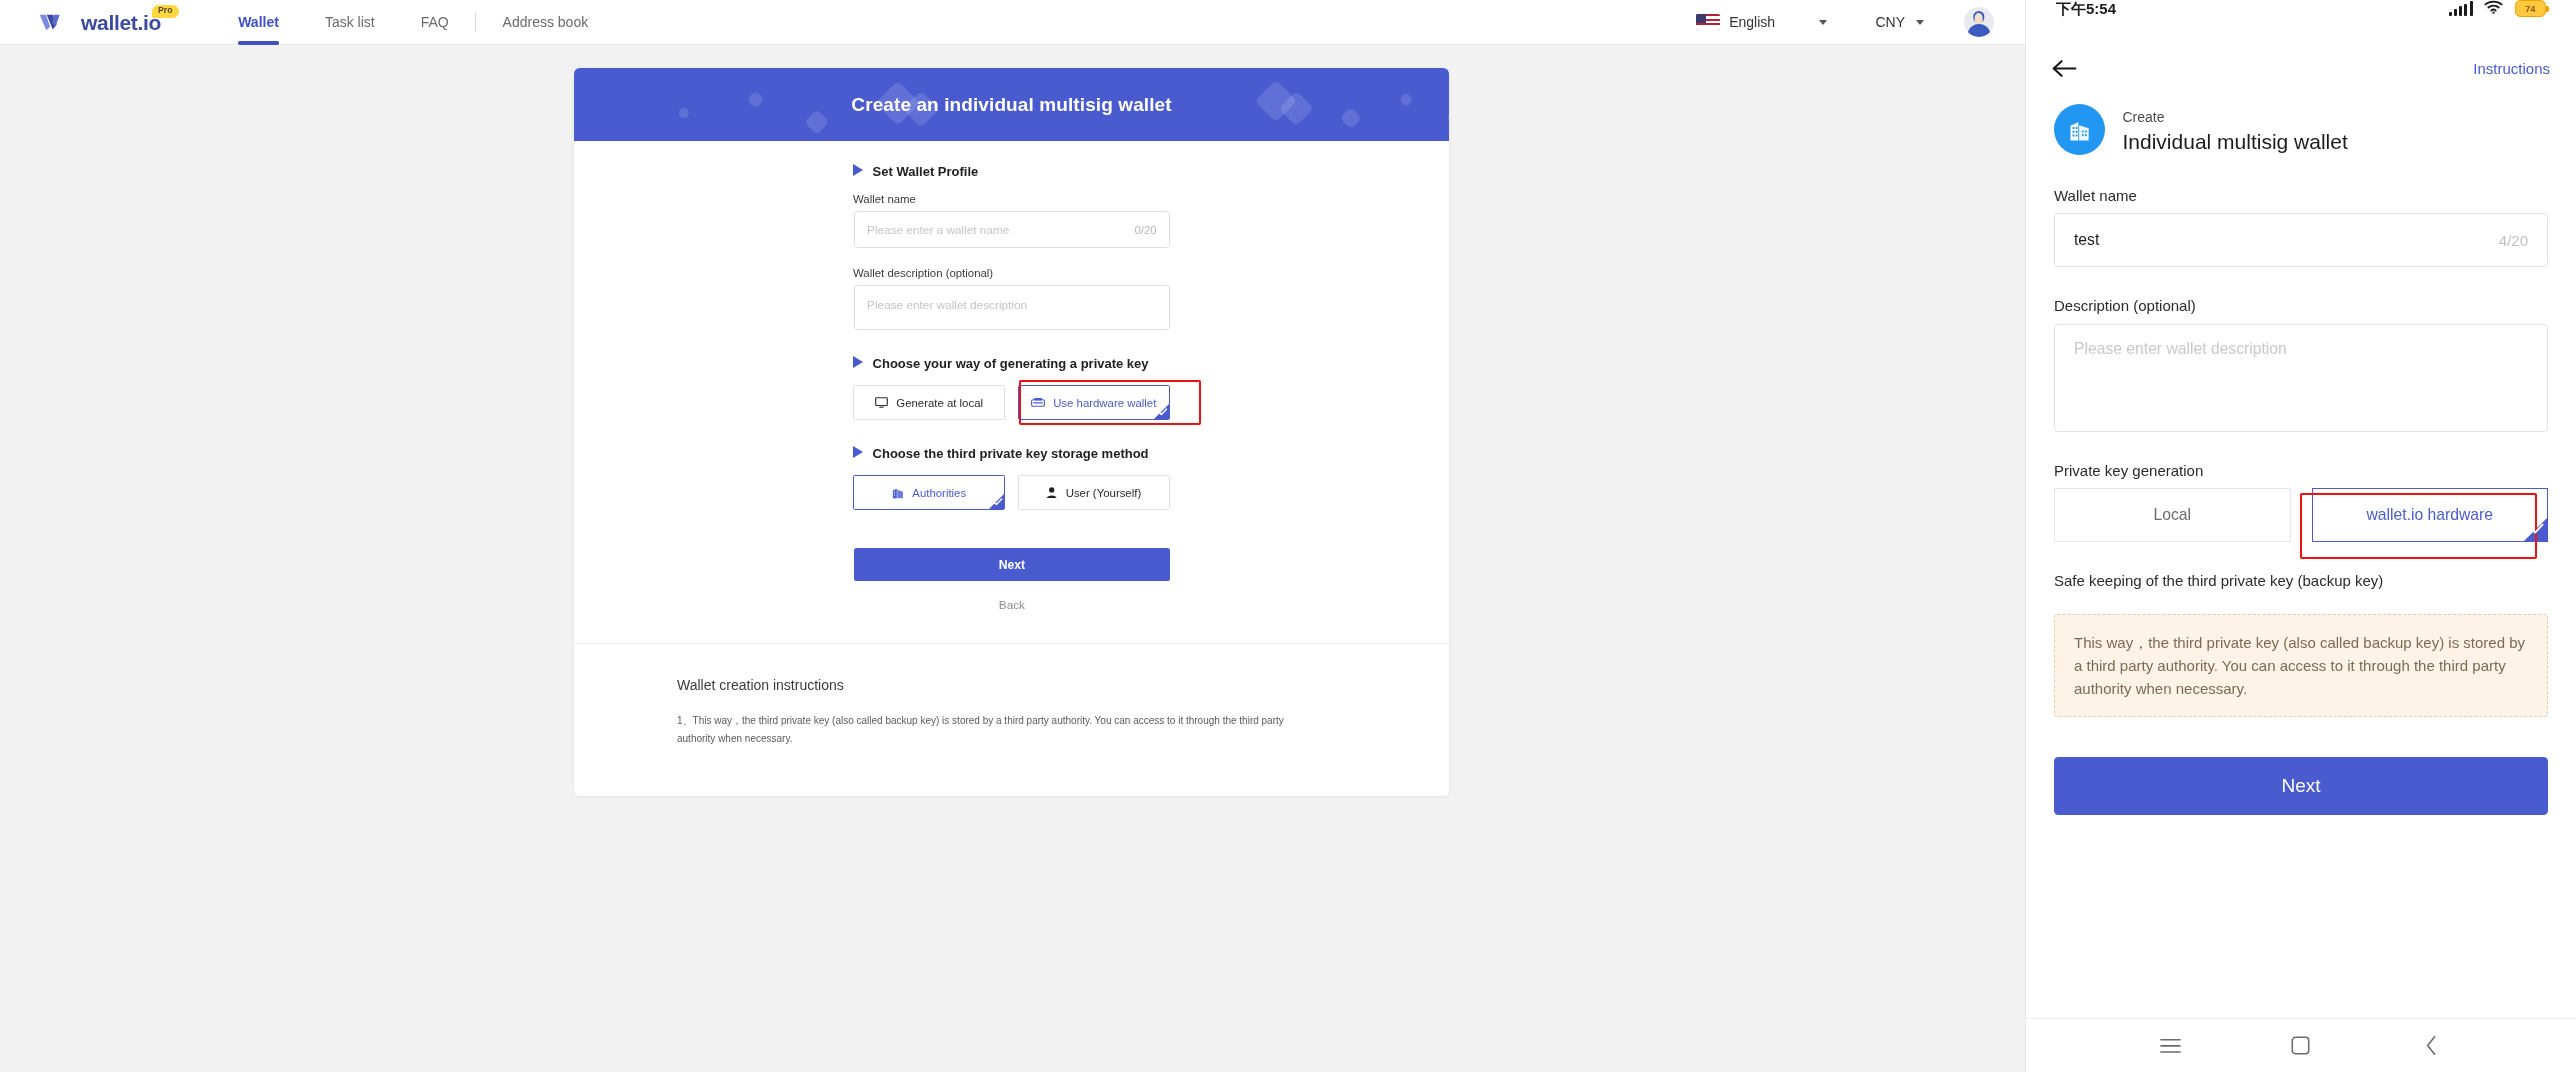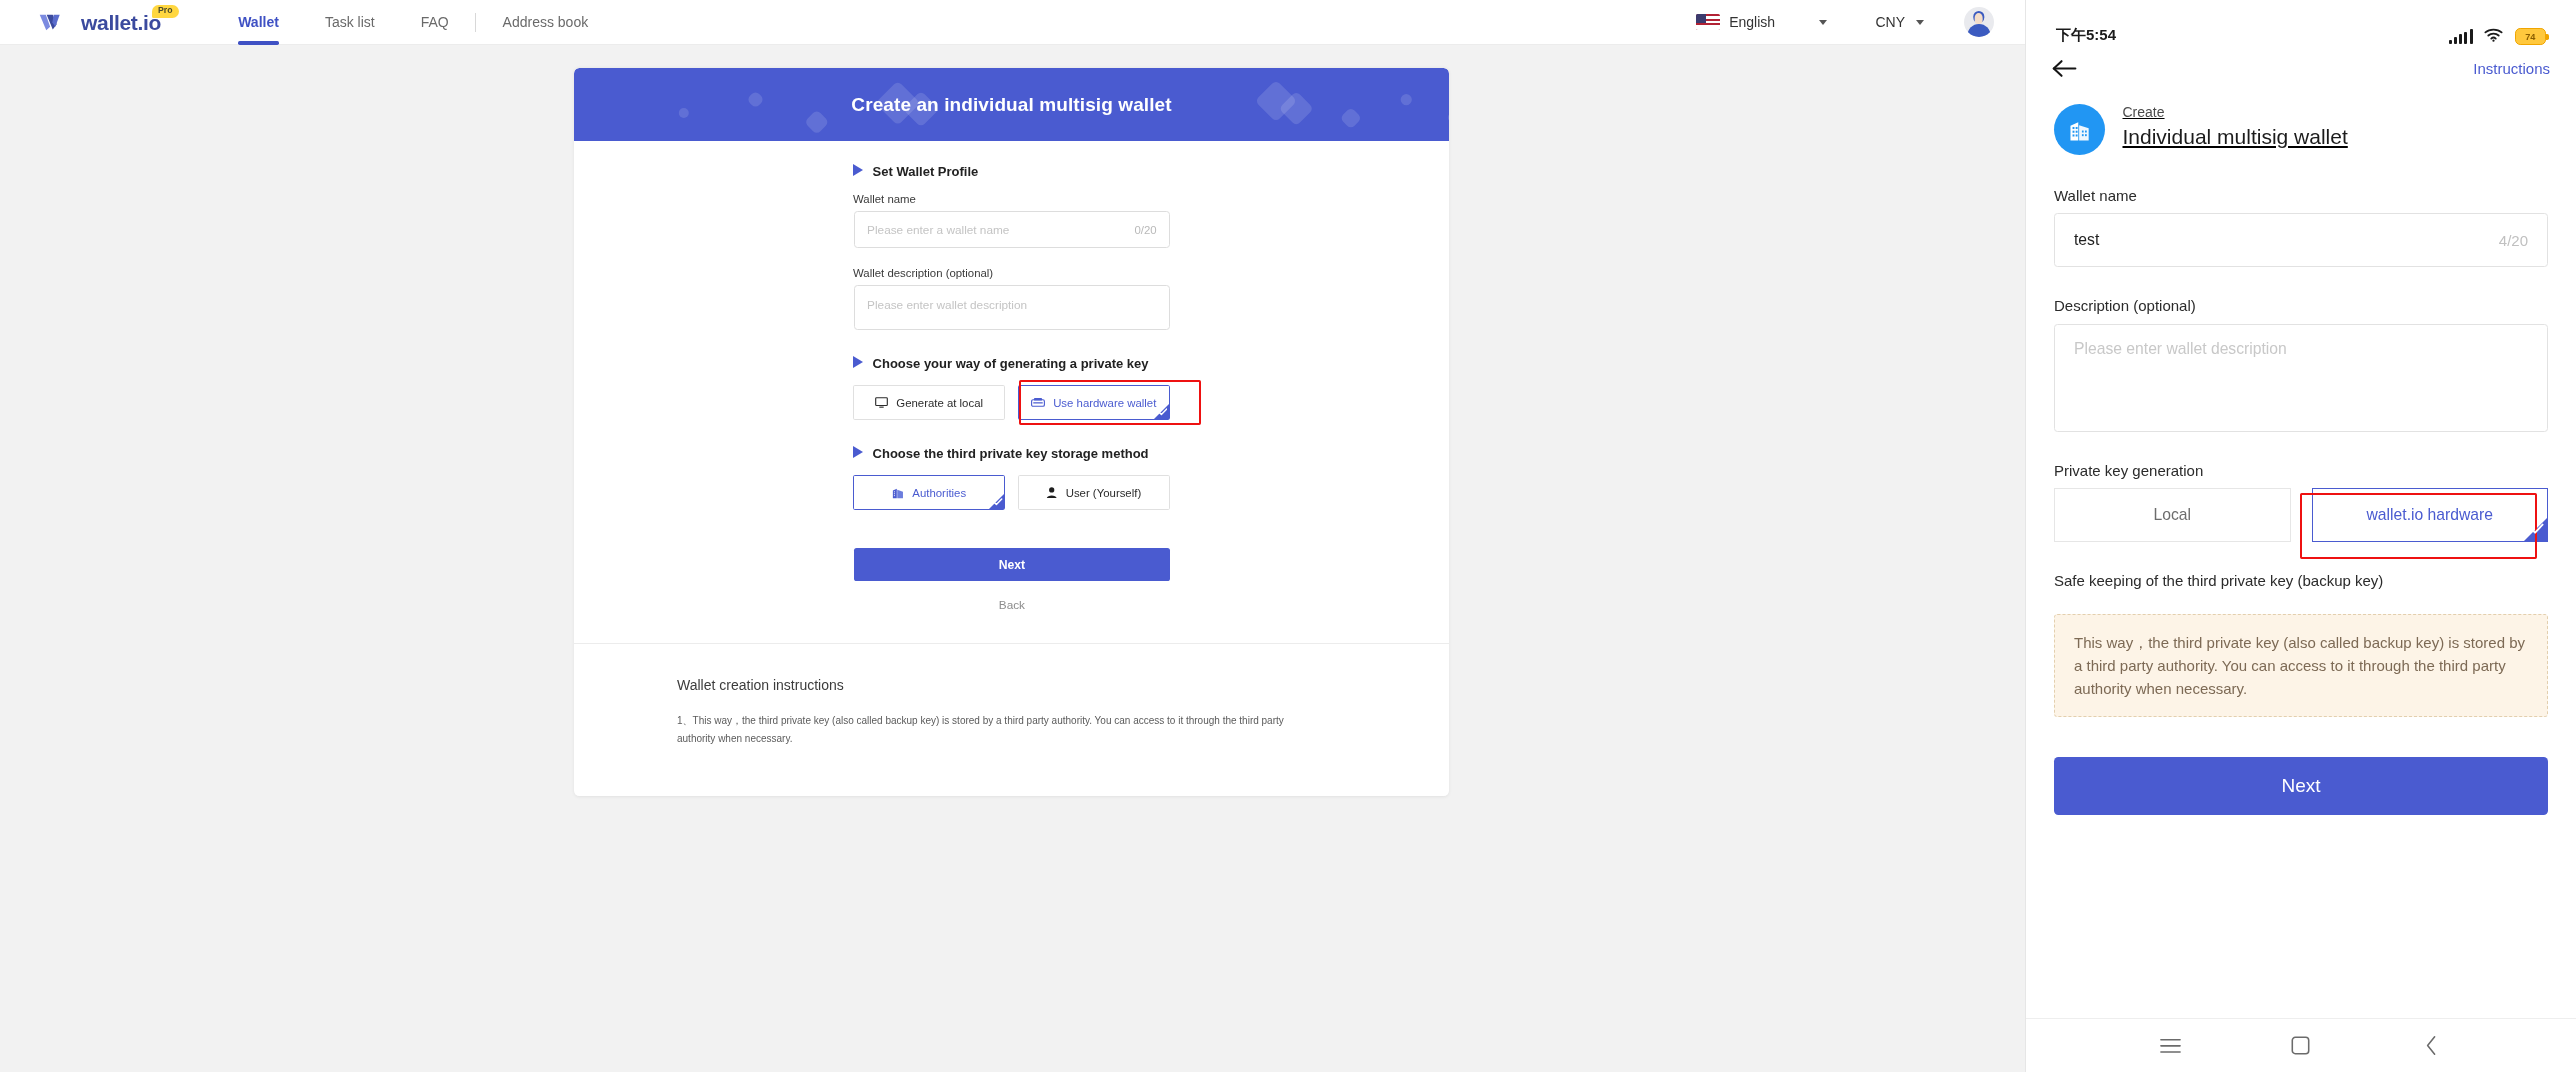--- a/index.html
+++ b/index.html
@@ -174,21 +174,21 @@
   .instr-title { font-size: 14px; color: #3c3c3c; margin-bottom: 19px; }
   .instr-p { font-size: 10px; color: #5b5b5b; line-height: 1.75; max-width: 628px; }
 
   
   .mobile {
     width: 551px; height: 1072px; background: #ffffff;
     flex: 0 0 551px; position: relative;
     border-left: 0.9px solid #e6e6e6;
   }
   .statusbar {
-    height: 45px; display: flex; align-items: flex-end;
+    height: 45px; display: flex; align-items: flex-start;
     padding: 0 30px 0 30px; font-size: 15px; color: #1b1b1b; font-weight: 600;
   }
   .sb-right { margin-left: auto; display: flex; align-items: center; gap: 11.4px; }
   .sig { display: flex; align-items: flex-end; gap: 2.2px; height: 15px; }
   .sig i { width: 3.1px; background: #1b1b1b; border-radius: 0.9px; display:block; }
   .batt {
     border: 1.4px solid #f0a500; border-radius: 5.2px; width: 31.5px; height: 16.6px;
     display: flex; align-items: center; justify-content: center;
     font-size: 9.2px; font-weight: 700; color: #8a5d00; background: #ffc83d;
     position: relative;
@@ -197,21 +197,21 @@
     content:""; position:absolute; right:-3.5px; top:4.4px; width:2.3px; height:6.1px;
     background:#f0a500; border-radius:0 1.7px 1.7px 0;
   }
   .m-header {
     height: 47px; display: flex; align-items: center; padding: 0 26px;
   }
   .backarrow { cursor: pointer; display:flex; align-items:center; }
   .m-instructions {
     margin-left: auto; font-size: 15px; color: #4a5bd0; cursor: pointer;
   }
-  .m-title-row { display: flex; align-items: flex-start; gap: 17.5px; padding: 12.2px 28px 0 28px; text-decoration: underline; }
+  .m-title-row { display: flex; align-items: flex-end; gap: 17.5px; padding: 12.2px 28px 0 28px; }
   .m-icon-circle {
     width: 51px; height: 51px; border-radius: 50%; background: #2196f3;
     display: flex; align-items: center; justify-content: center; flex: 0 0 51px;
   }
   .m-kicker { font-size: 14px; color: #4b4b4b; line-height: 1.25; }
   .m-title { font-size: 21px; color: #1c1c1c; line-height: 1.25; margin-top: 2.6px; }
 
   .m-sec { padding: 0 28px; }
   .m-label { font-size: 15px; color: #2b2b2b; margin-bottom: 9.6px; }
   .m-inp {

